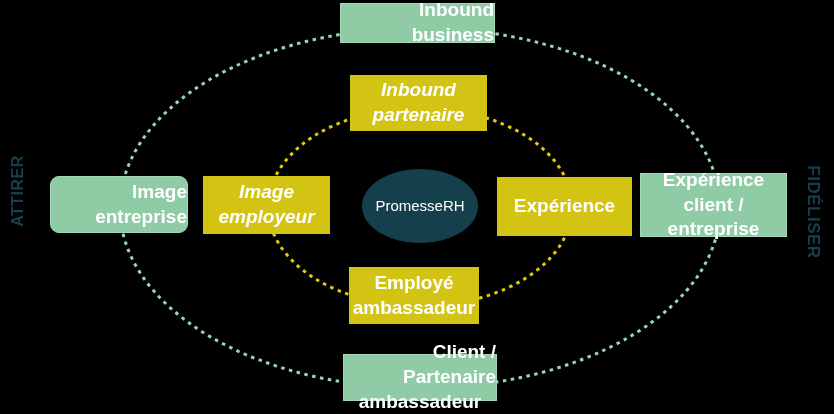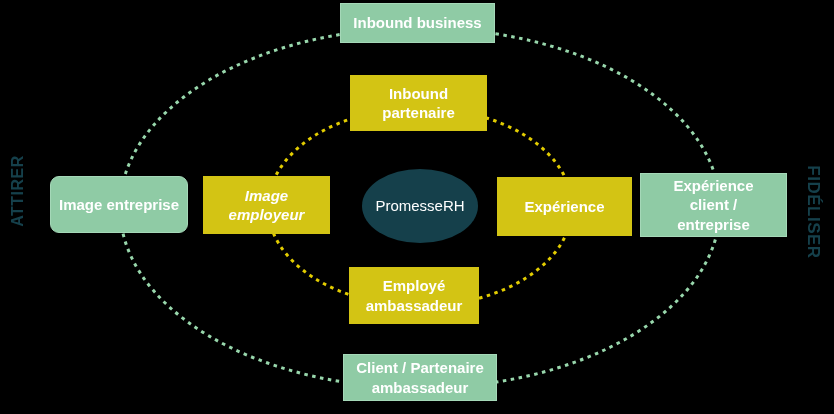--- a/index.html
+++ b/index.html
@@ -29,21 +29,21 @@
   .ring-inner { stroke: var(--yellow-dots); }
   .box {
     position: absolute;
     display: flex;
     flex-direction: column;
     align-items: center;
     justify-content: center;
     text-align: right;
     color: var(--text, #fff);
     font-weight: bold;
-    font-size: 15px;
+    font-size: 19px;
     line-height: 1.3;
     box-sizing: border-box;
   }
   .box.green {
     background: var(--green);
     border: 1px solid var(--green-border);
   }
   .box.yellow {
     background: var(--yellow);
   }
@@ -93,21 +93,21 @@
 
   <svg class="rings" width="834" height="414">
     <ellipse class="ring ring-outer" cx="420" cy="208" rx="300" ry="180"></ellipse>
     <ellipse class="ring ring-inner" cx="420" cy="207" rx="152" ry="99"></ellipse>
   </svg>
 
   <div class="box green" style="left:340px; top:3px; width:155px; height:40px;">
     <span class="line">Inbound business</span>
   </div>
 
-  <div class="box yellow" style="left:350px; top:75px; width:137px; height:56px;">
+  <div class="box yellow" style="left:350px; top:75px; width:137px; height:56px;font-style:italic;">
     <span class="line">Inbound</span>
     <span class="line">partenaire</span>
   </div>
 
   <div class="box green" style="left:50px; top:176px; width:138px; height:57px;border-radius:9px;">
     <span class="line">Image entreprise</span>
   </div>
 
   <div class="box yellow" style="left:203px; top:176px; width:127px; height:58px;font-style:italic;">
     <span class="line">Image</span>

